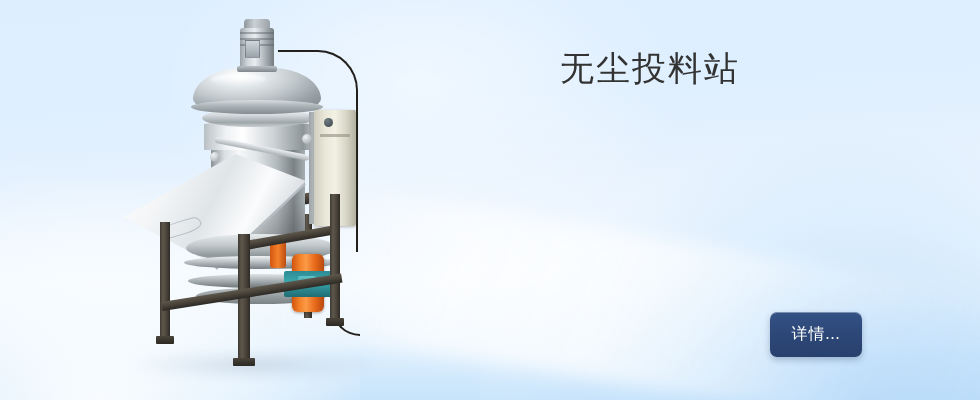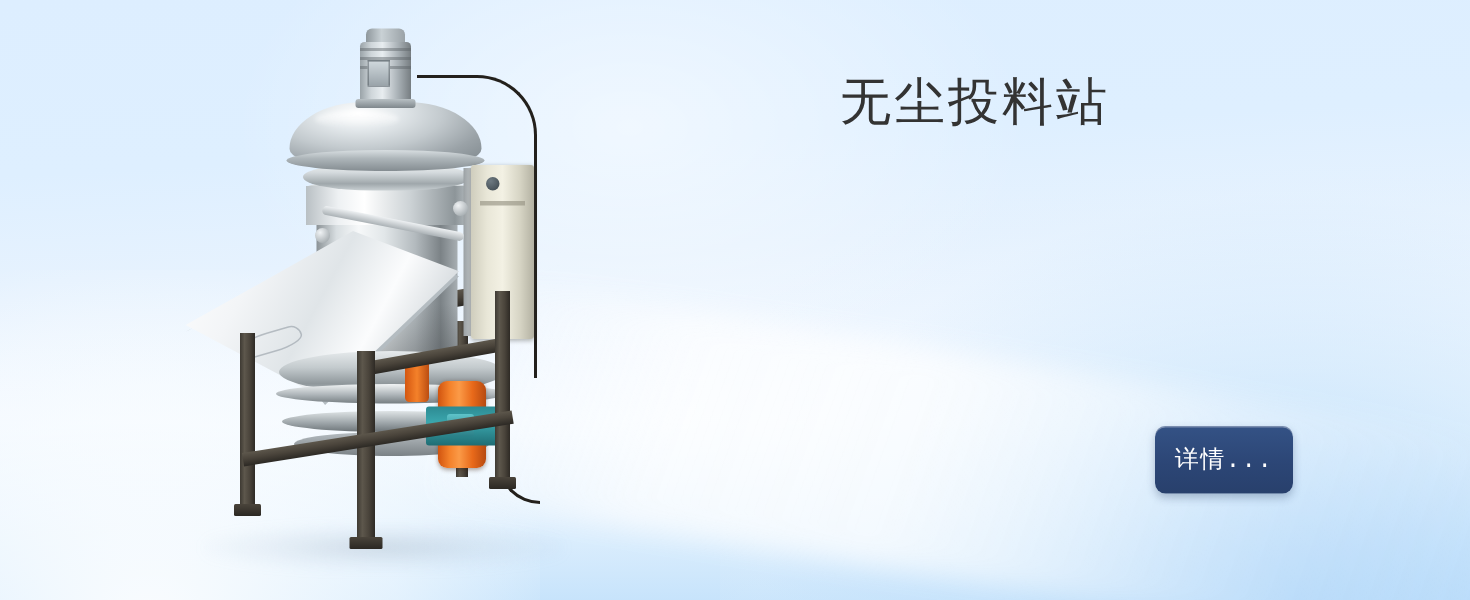--- a/index.html
+++ b/index.html
@@ -328,29 +328,29 @@
     color: #6e7a86;
     letter-spacing: .6px;
     width: 300px;
     margin: 0;
     text-align: justify;
   }
 
   
   .cta {
     position: absolute;
-    left: 770px; top: 284px;
+    left: 770px; top: 312px;
     width: 92px; height: 45px;
     border: none;
     border-radius: 7px;
     background: linear-gradient(to bottom,#345285 0%,#2c4676 55%,#28406c 100%);
     color: #ffffff;
     font-size: 16px;
     letter-spacing: 1px;
-    font-family: Liberation Mono, monospace;
+    font-family: Liberation Serif, serif;
     cursor: pointer;
     box-shadow: 0 3px 6px rgba(40,62,104,.30), 0 1px 0 rgba(255,255,255,.35) inset;
     padding: 0;
   }
 </style>
 </head>
 <body>
 
 <div class="banner">
 

